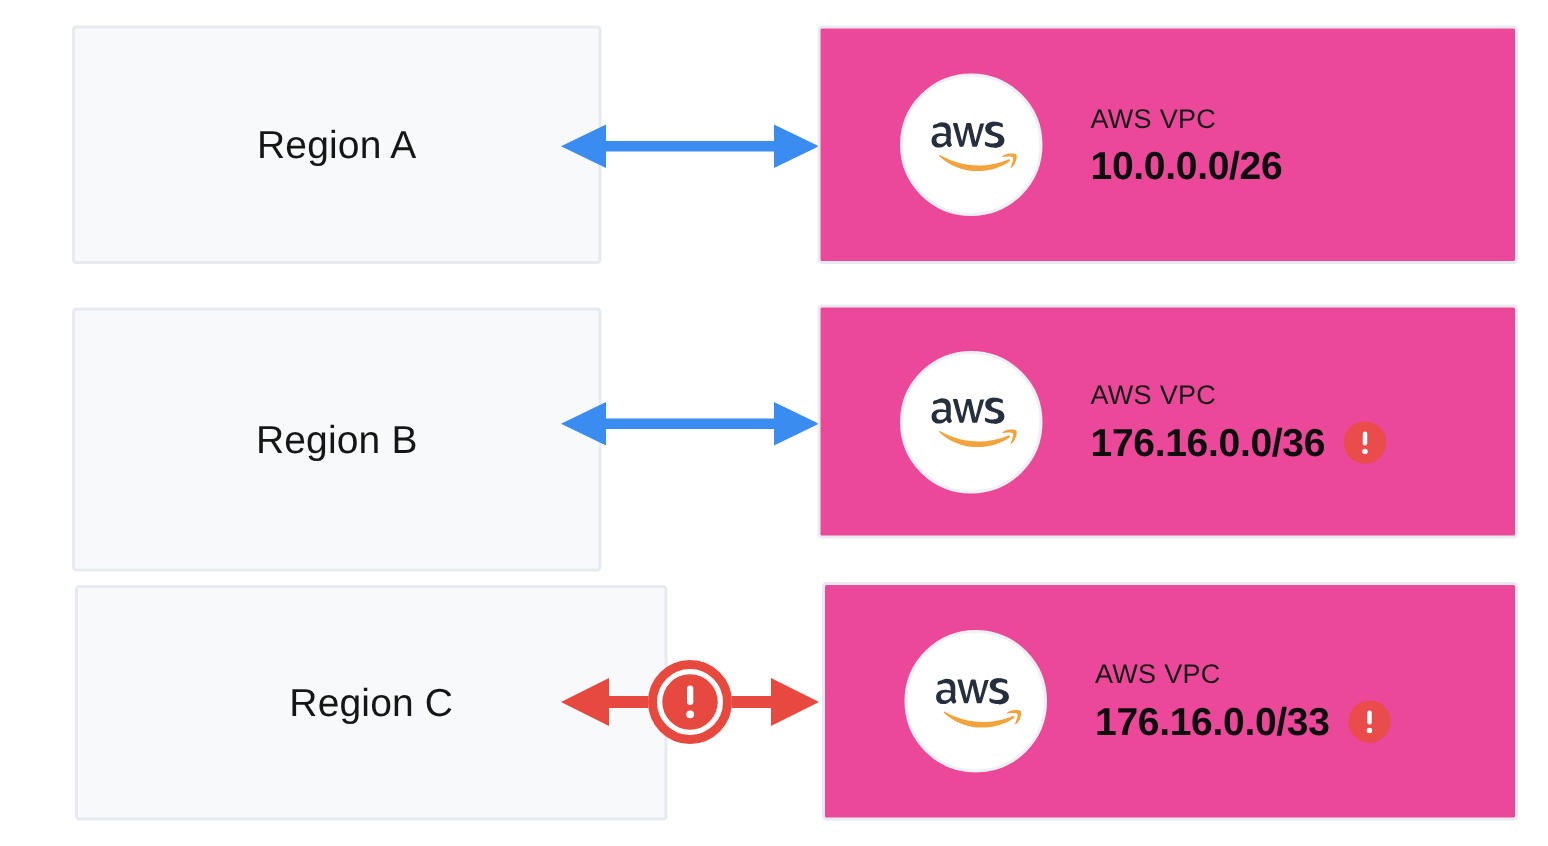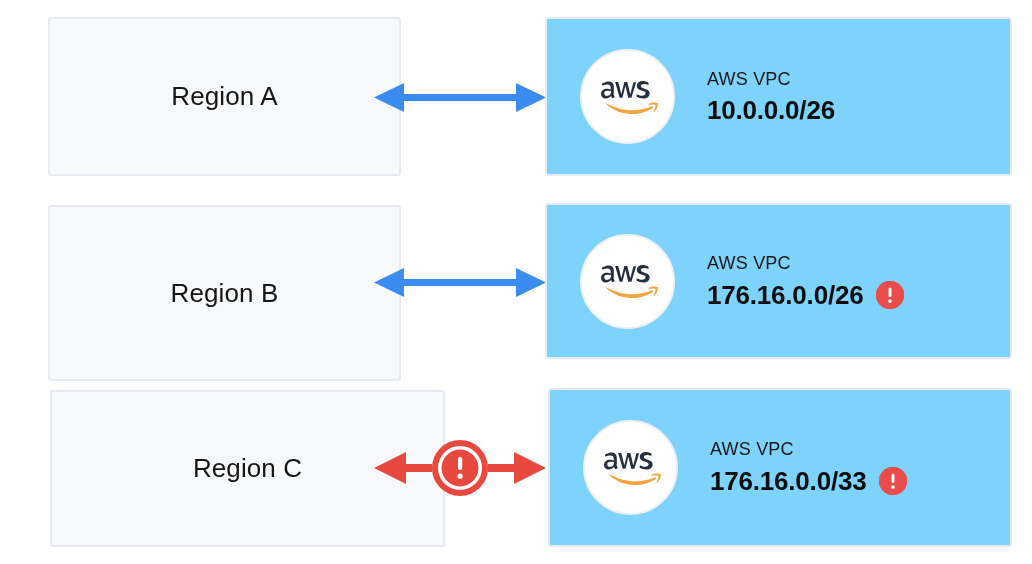--- a/index.html
+++ b/index.html
@@ -24,25 +24,26 @@
   .region-label{
     font-size:26px;
     font-weight:400;
     color:#161616;
     letter-spacing:.1px;
   }
 
   
   .vpc-card{
     position:absolute;
-    background:#7dd3fc;
+    background:#ec4899;
     border:2px solid #e7ebf1;
     border-radius:3px;
     display:flex;align-items:center;
     box-sizing:border-box;
+    padding-left:20px;
   }
   .aws-badge{
     width:95px;height:95px;
     margin-left:33px;
     border-radius:50%;
     background:#ffffff;
     border:2px solid #eef0f3;
     display:flex;align-items:center;justify-content:center;
     flex:0 0 auto;
     box-sizing:border-box;
@@ -148,21 +149,21 @@
         </g>
         <g fill="#f2a33c">
           <path d="M55.9 30.63c-5.66 4.18-13.88 6.4-20.95 6.4-9.92 0-18.85-3.67-25.6-9.77-.54-.48-.06-1.13.58-.76 7.3 4.24 16.32 6.8 25.64 6.8 6.28 0 13.18-1.3 19.53-4 .95-.4 1.75.63.8 1.33z"></path>
           <path d="M58.25 27.95c-.72-.93-4.79-.44-6.61-.22-.56.07-.64-.41-.14-.77 3.24-2.28 8.55-1.62 9.17-.86.62.77-.16 6.1-3.2 8.64-.47.4-.92.19-.71-.33.69-1.72 2.22-5.54 1.5-6.46z"></path>
         </g>
       </svg>
     </div>
     <div class="vpc-text">
       <div class="vpc-title">AWS VPC</div>
       <div class="vpc-cidr-row">
-        <span class="vpc-cidr">176.16.0.0/26</span>
+        <span class="vpc-cidr">176.16.0.0/36</span>
         <span class="error-dot">
           <svg width="28" height="28" viewBox="0 0 28 28" aria-hidden="true">
             <circle cx="14" cy="14" r="14" fill="#ea4b4b"></circle>
             <rect x="12.5" y="6.6" width="3" height="9.4" rx="1.5" fill="#ffffff"></rect>
             <circle cx="14" cy="20" r="1.85" fill="#ffffff"></circle>
           </svg>
         </span>
       </div>
     </div>
   </div>

